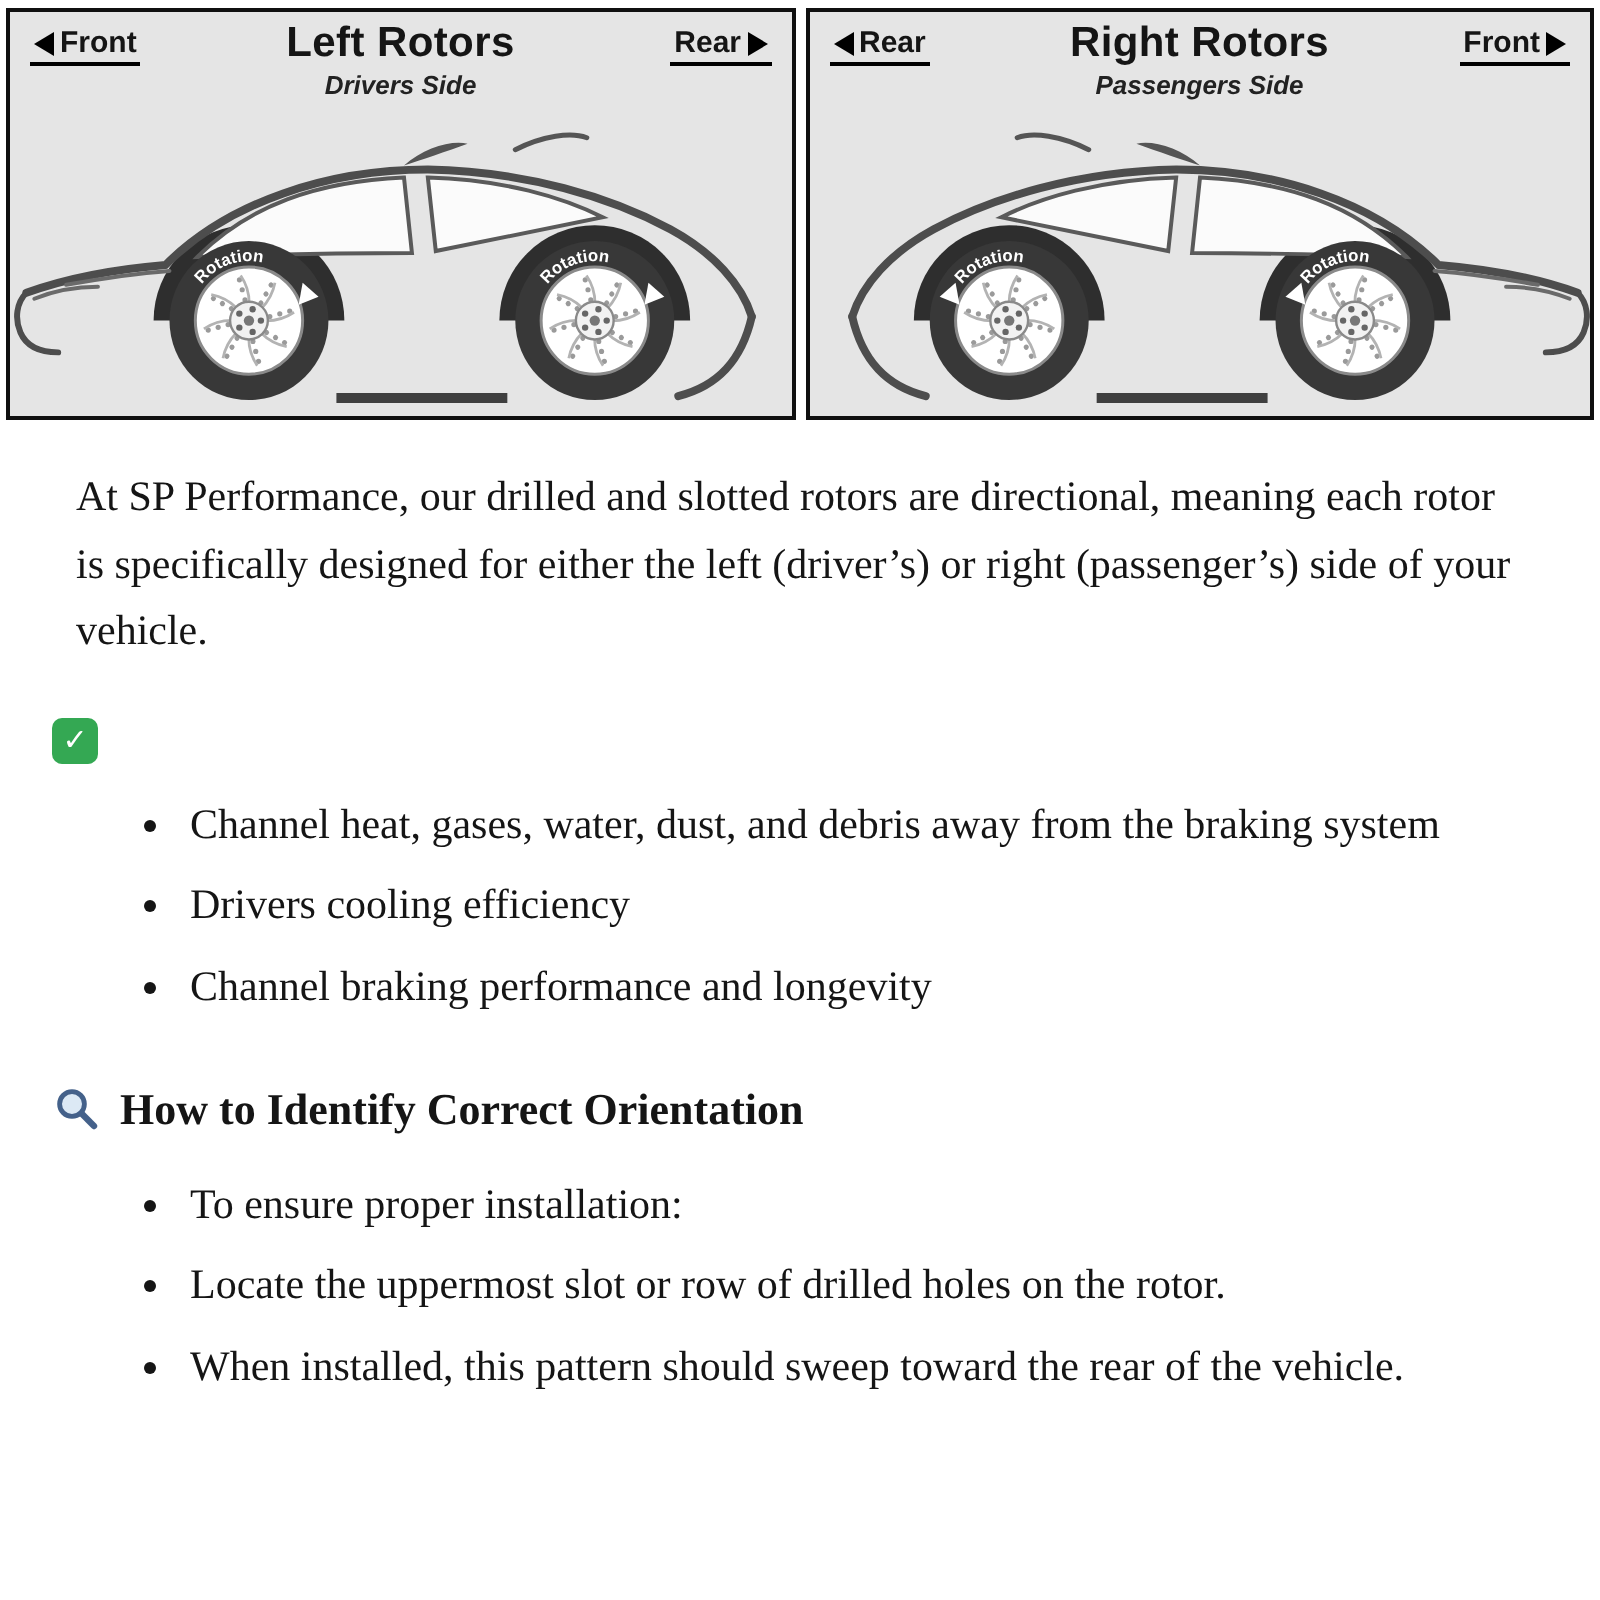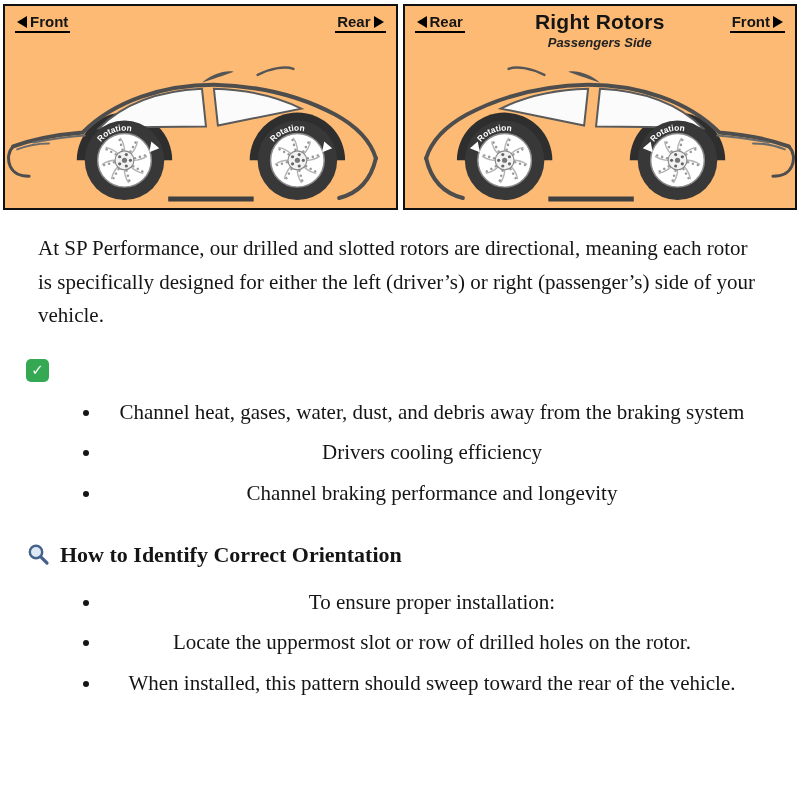--- a/index.html
+++ b/index.html
@@ -15,21 +15,21 @@
   .diagram {
     display: flex;
     gap: 5px;
     padding: 4px 3px 2px;
   }
   .panel {
     position: relative;
     flex: 1;
     height: 206px;
     border: 2px solid #101010;
-    background: #fdba74;
+    background: #e5e5e5;
     overflow: hidden;
   }
   .panel-header {
     position: relative;
     display: flex;
     justify-content: space-between;
     padding: 7px 10px 0;
     height: 46px;
   }
   .dir {
@@ -76,21 +76,21 @@
     display: inline-flex;
     align-items: center;
     justify-content: center;
     font-family: "DejaVu Sans", sans-serif;
     font-size: 15px;
     font-weight: 700;
     flex: 0 0 auto;
   }
   .mag-icon { flex: 0 0 auto; display: inline-block; }
   ul.bullets { margin: 10px 0 20px; padding-left: 60px; }
-  ul.bullets li { margin: 7px 16px; padding-left: 4px; text-align: center; }
+  ul.bullets li { margin: 7px 5px; padding-left: 4px; }
 </style>
 </head>
 <body>
 
 <svg width="0" height="0" style="position:absolute" aria-hidden="true">
   <defs>
     <g id="hole-row">
       <circle cx="10.5" cy="-2" r="1.3" fill="#9a9a9a"></circle>
       <circle cx="15.5" cy="-3.4" r="1.3" fill="#9a9a9a"></circle>
       <circle cx="20.5" cy="-4.8" r="1.3" fill="#9a9a9a"></circle>
@@ -144,20 +144,24 @@
 </svg>
 
 <div class="diagram">
 
   <div class="panel">
     <div class="panel-header">
       <span class="dir">
         <span class="tri-l"></span>
         <span>Front</span>
       </span>
+      <div class="titles">
+        <div class="panel-title">Left Rotors</div>
+        <div class="panel-subtitle">Drivers Side</div>
+      </div>
       <span class="dir">
         <span>Rear</span>
         <span class="tri-r"></span>
       </span>
     </div>
     <svg class="car-art" viewBox="0 0 390 158" width="388" height="157">
       <use href="#car"></use>
       <g transform="translate(118,112)">
         <text font-family="Liberation Sans, sans-serif" font-size="8.5" font-weight="bold" fill="#ffffff">
           <textPath href="#rotarc" startOffset="6">Rotation</textPath>

